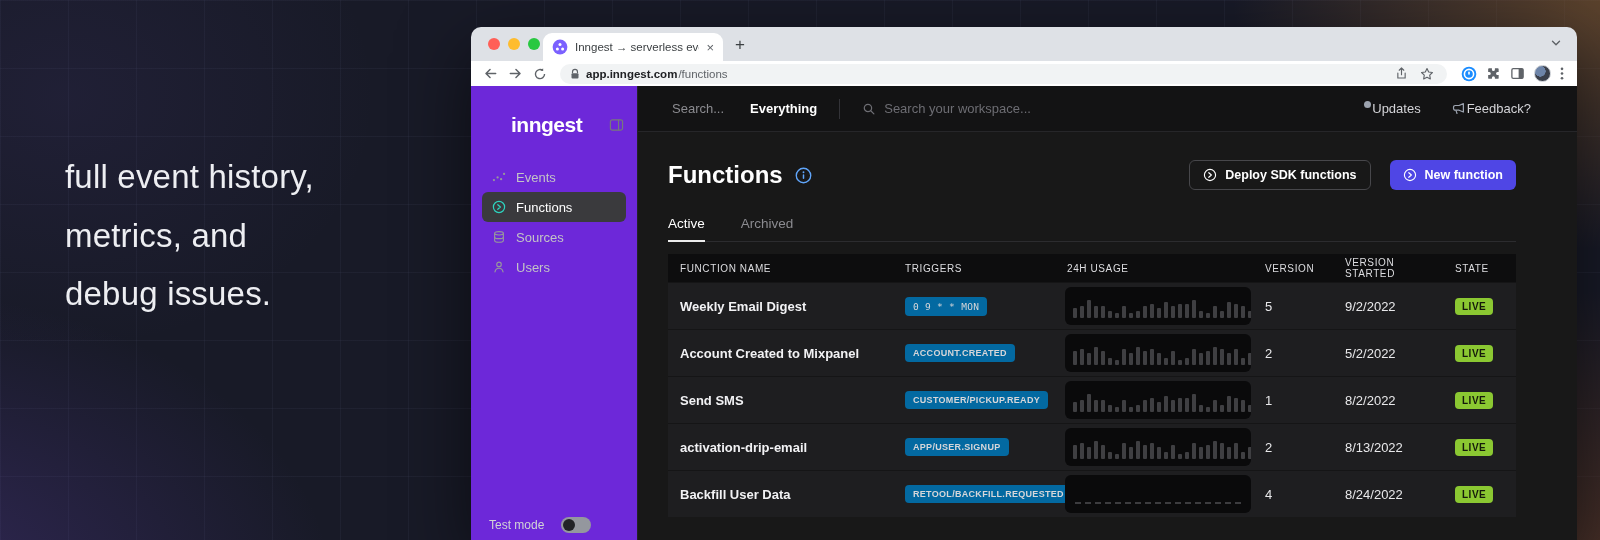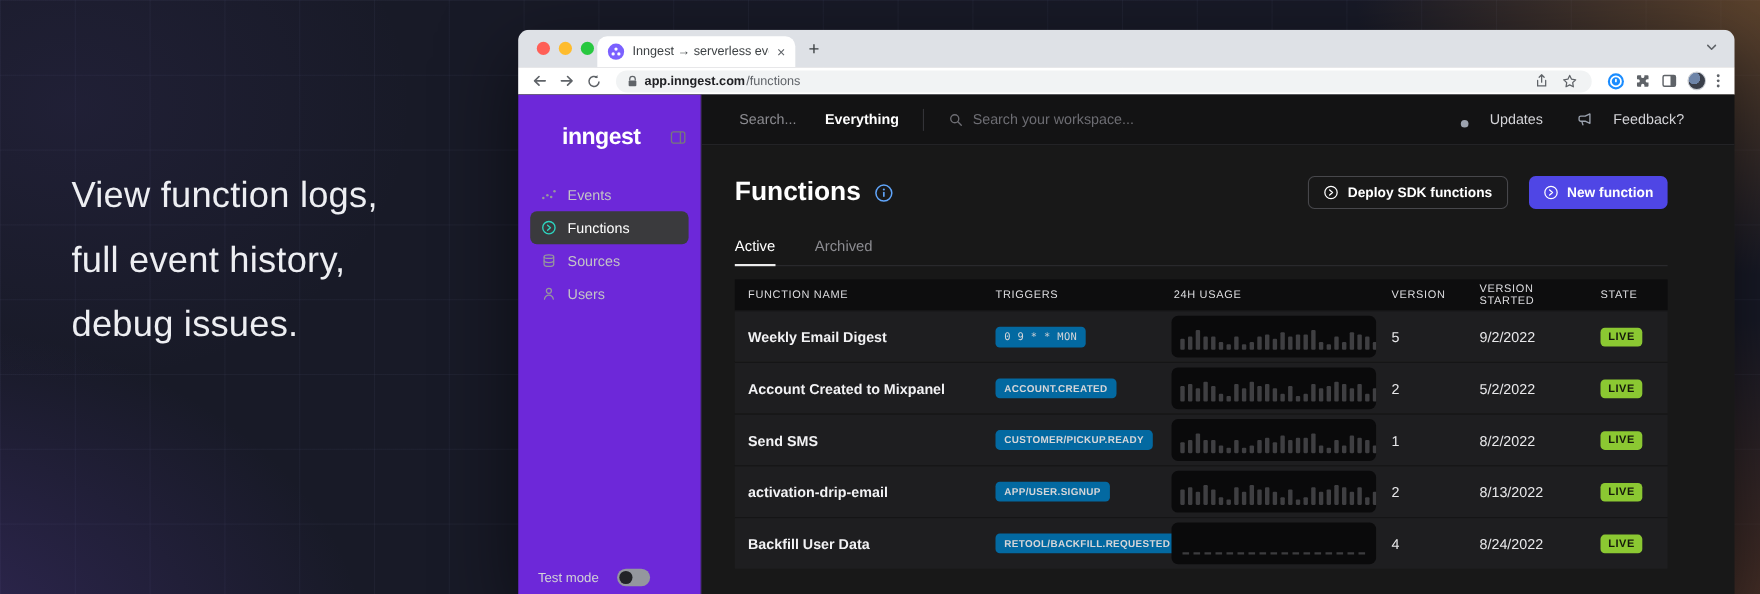--- a/index.html
+++ b/index.html
@@ -59,21 +59,21 @@
   .toggle{width:30px; height:16px; border-radius:8px; background:#94979e; position:relative;}
   .toggle::after{content:""; position:absolute; left:2px; top:2px; width:12px; height:12px; border-radius:50%; background:#222327;}
   .mainarea{flex:1; display:flex; flex-direction:column; min-width:0;}
   .topnav{height:46px; flex:none; background:#131314; border-bottom:1px solid #262629;
     display:flex; align-items:center; padding:0 46px 0 34px; font-size:13px;}
   .tn-search{color:#8b8b90;}
   .tn-scope{color:#fff; font-weight:600; margin-left:26px;}
   .tn-div{width:1px; height:20px; background:#333338; margin:0 22px;}
   .tn-ws{display:flex; align-items:flex-end; gap:8px; color:#6d6d73;}
   .tn-right{margin-left:auto; display:flex; align-items:center; gap:30px; color:#d4d4d8;}
-  .tn-item{display:flex; align-items:flex-end; gap:19px;}
+  .tn-item{display:flex; align-items:flex-start; gap:1px;}
   .dot{width:7px; height:7px; border-radius:50%; background:#9ca3af;}
   
   .content{flex:1; background:#181818; padding:0 61px 0 30px; min-height:0;}
   .head-row{margin-top:28px; display:flex; align-items:center;}
   .page-title{color:#fff; font-size:24px; font-weight:600;}
   .info-ic{margin-left:12px; display:flex;}
   .head-spacer{flex:1;}
   .btn{height:30px; display:flex; align-items:center; gap:8px; border-radius:6px;
     font-size:12.5px; font-weight:600; color:#fff; padding:0 13px;}
   .btn.ghost{border:1px solid #47474b; background:transparent;}
@@ -101,22 +101,22 @@
   .dashline{width:100%; border-top:2px dashed #3c3c3f;}
   .c-ver,.c-date{padding-left:14px;}
   .c-state{padding-left:14px;}
   .live{display:inline-block; color:#15190b; font-size:10px; font-weight:bold; letter-spacing:.5px;
     border-radius:4px; padding:3px 7px;}
 </style>
 </head>
 <body>
 
 <div class="hero">
-  <div>View function logs,</div>
   <div>full event history,</div>
+  <div>metrics, and</div>
   <div>debug issues.</div>
 </div>
 
 <div class="browser">
 
   <div class="tabstrip">
     <div class="lights">
       <span class="light r"></span>
       <span class="light y"></span>
       <span class="light g"></span>

